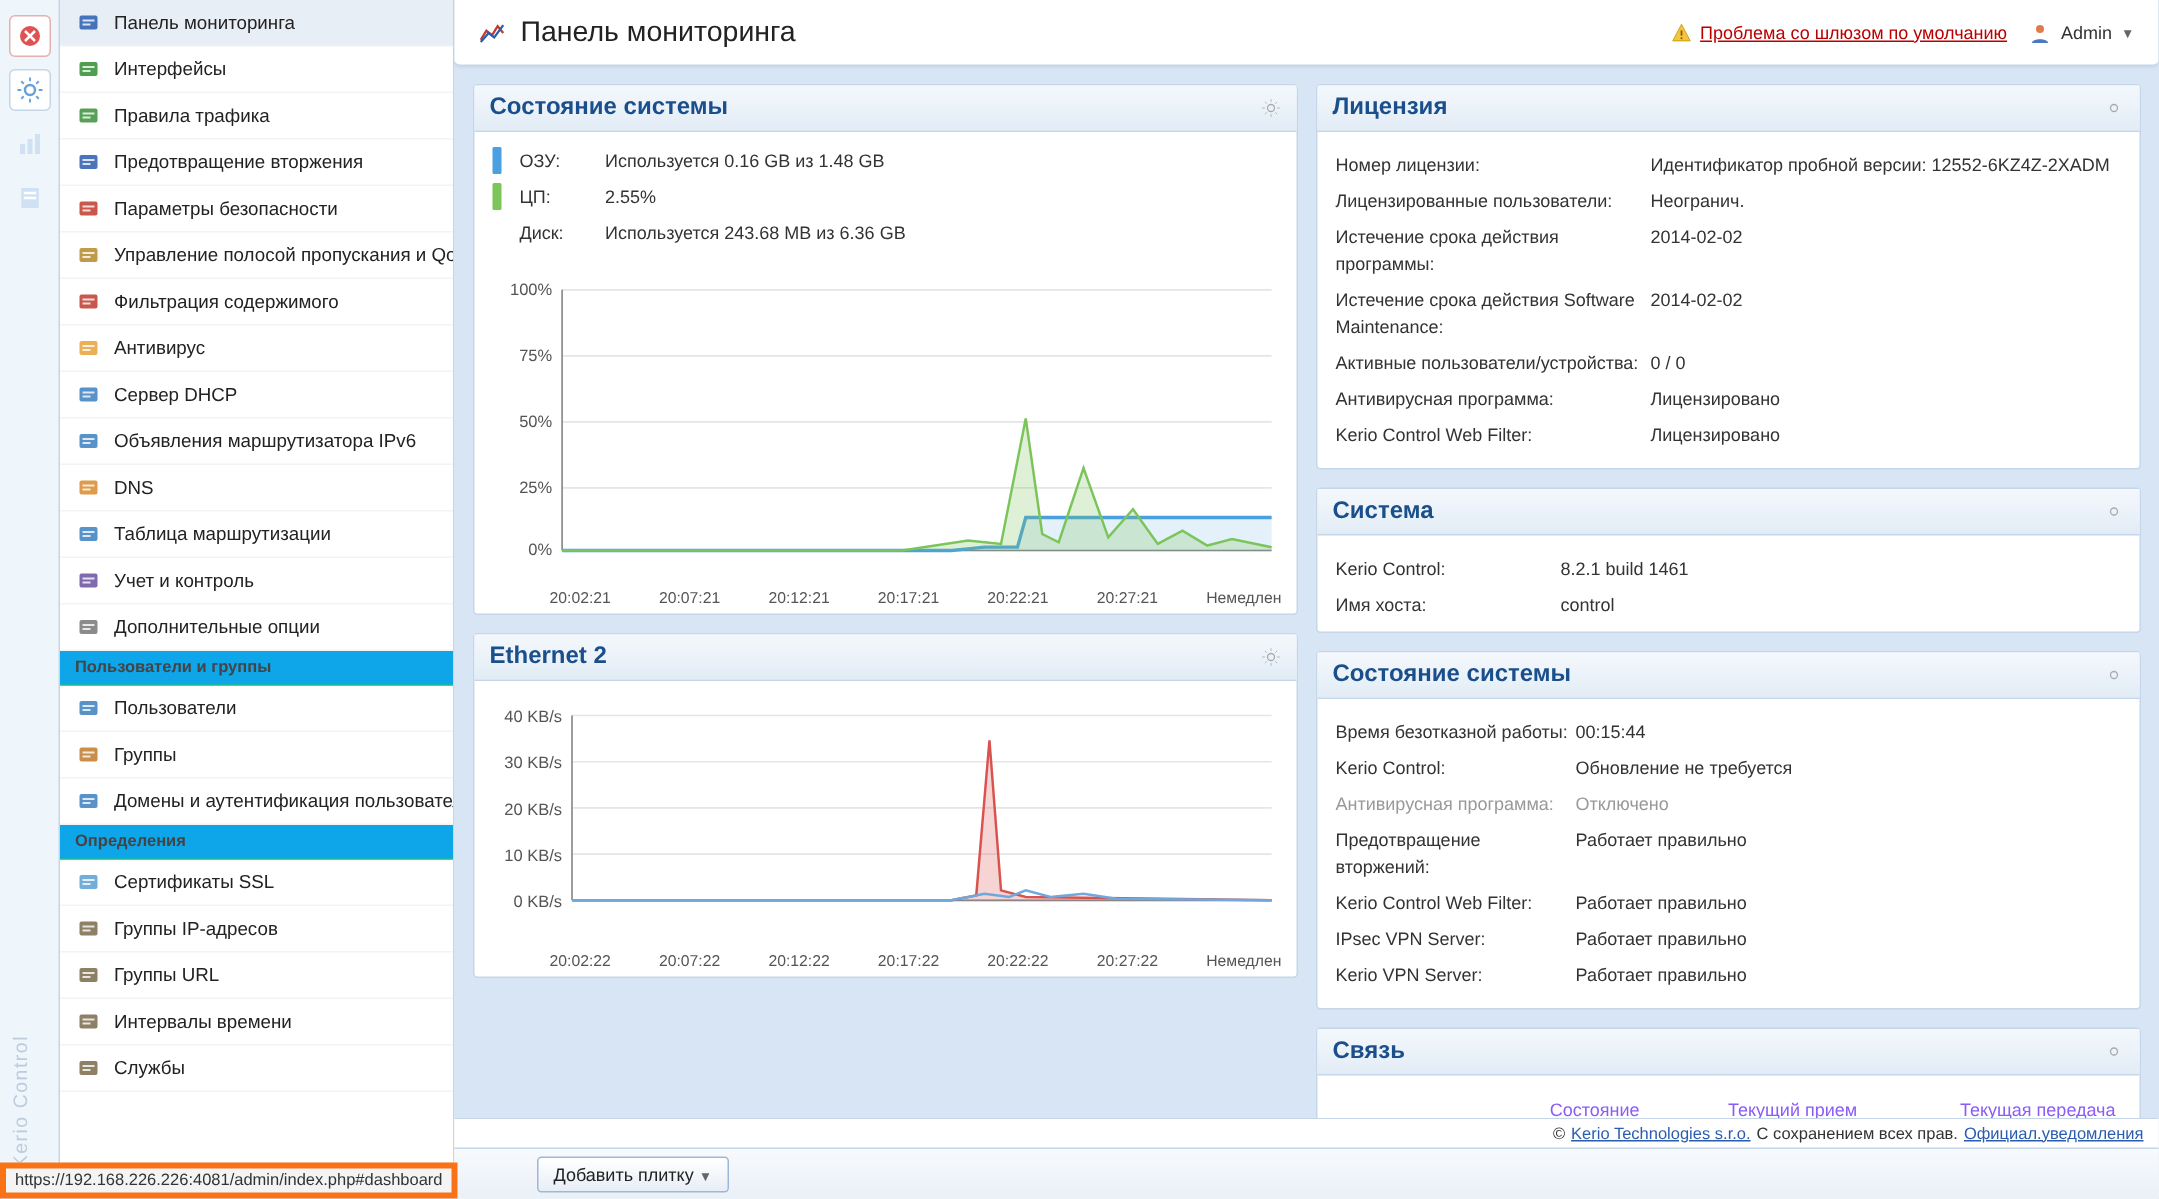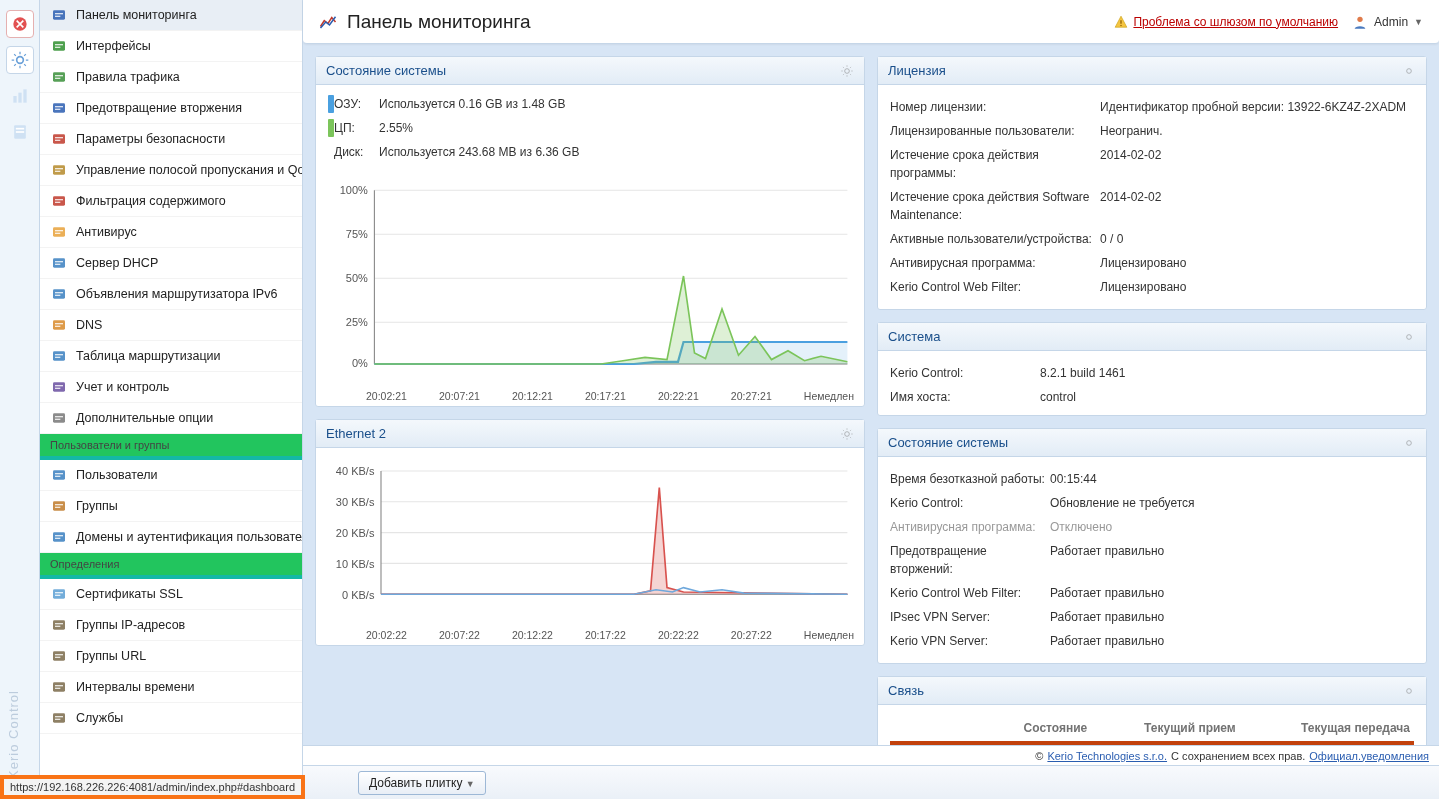--- a/index.html
+++ b/index.html
@@ -6,48 +6,48 @@
 body { font-family: Arial, Helvetica, sans-serif; font-size: 12px; color: #333; background: #d7e5f5; width: 1439px; height: 799px; overflow: hidden; position: relative; }
 .leftbar { position: absolute; left: 0; top: 0; width: 40px; height: 100%; background: #eef5fb; border-right: 1px solid #c5d6e8; display: flex; flex-direction: column; align-items: center; padding-top: 10px; gap: 8px; }
 .leftbar .ico { width: 28px; height: 28px; border-radius: 4px; display: flex; align-items: center; justify-content: center; }
 .leftbar .ico svg { width: 20px; height: 20px; }
 .brand { position: absolute; left: 6px; bottom: 20px; writing-mode: vertical-rl; transform: rotate(180deg); color: #bcccdd; font-size: 13px; letter-spacing: 1px; }
 .sidebar { position: absolute; left: 40px; top: 0; width: 263px; height: 100%; background: #fff; border-right: 1px solid #c5d6e8; overflow-y: auto; }
 .nav-item { display: flex; align-items: center; padding: 6px 10px; cursor: pointer; border-bottom: 1px solid #f3f3f3; gap: 8px; white-space: nowrap; overflow: hidden; text-overflow: ellipsis; }
 .nav-item.selected { background: #e8eef5; }
 .nav-item .ic { width: 18px; height: 18px; display: flex; align-items: center; justify-content: center; flex-shrink: 0; }
 .nav-item span.lbl { font-size: 12.5px; color: #222; }
-.nav-section { background: #22c55e; font-weight: normal; font-size: 11px; padding: 5px 10px; border-bottom: 4px solid #14b8a6; color: #444; }
+.nav-section { background: #0ea5e9; font-weight: bold; font-size: 11px; padding: 5px 10px; border-bottom: 1px solid #14b8a6; color: #444; }
 .main { position: absolute; left: 303px; right: 0; top: 0; bottom: 0; display: flex; flex-direction: column; }
 .header { height: 44px; background: #fff; border-bottom: 1px solid #c5d6e8; display: flex; align-items: center; padding: 0 16px; justify-content: space-between; border-radius: 0 0 4px 4px; box-shadow: 0 1px 2px rgba(0,0,0,0.05); }
 .header-left { display: flex; align-items: center; gap: 10px; }
 .header h1 { font-size: 19px; font-weight: normal; color: #222; }
 .header-right { display: flex; align-items: center; gap: 14px; }
 .alert-link { color: #b00; text-decoration: underline; display: flex; align-items: center; gap: 5px; }
 .admin-menu { display: flex; align-items: center; gap: 6px; color: #333; cursor: pointer; }
 .content { flex: 1; overflow-y: auto; padding: 12px 12px 0 12px; display: flex; gap: 12px; }
 .col { flex: 1; min-width: 0; display: flex; flex-direction: column; gap: 12px; }
 .panel { background: #fff; border: 1px solid #c5d6e8; border-radius: 3px; }
 .panel-hd { background: linear-gradient(#f4f8fc,#e2ecf6); border-bottom: 1px solid #c5d6e8; padding: 6px 10px; display: flex; align-items: center; justify-content: space-between; }
-.panel-hd .ttl { font-weight: normal; color: #1a4f8b; font-size: 13px; }
+.panel-hd .ttl { font-weight: bold; color: #1a4f8b; font-size: 16px; }
 .gear { width: 14px; height: 14px; opacity: .5; }
 .panel-bd { padding: 10px 12px; font-size: 12px; }
 .kv { display: flex; padding: 3px 0; line-height: 18px; }
 .kv .k { width: 210px; color: #333; }
 .kv .v { flex: 1; color: #333; }
 .kv.muted { color: #999; }
 .kv.muted .k, .kv.muted .v { color: #999; }
-.metric-row { display: flex; align-items: center; margin-bottom: 6px; }
+.metric-row { display: flex; align-items: center; gap: 12px; margin-bottom: 6px; }
 .metric-bar { width: 6px; height: 18px; border-radius: 1px; }
 .metric-lbl { width: 45px; }
 .chart-wrap { padding: 0 10px 4px 10px; }
 .chart { width: 100%; height: auto; }
 .xaxis { display: flex; justify-content: space-between; font-size: 10.5px; color: #555; margin-top: 12px; padding-left: 40px; }
 .conn-table { width: 100%; border-collapse: collapse; font-size: 12px; }
-.conn-table th { text-align: right; font-weight: bold; color: #737373; padding: 6px 4px; border-bottom: 5px solid #c2410c; }
+.conn-table th { text-align: right; font-weight: normal; color: #8b5cf6; padding: 6px 4px; border-bottom: 5px solid #c2410c; }
 .conn-table th:first-child { text-align: left; }
 .conn-table td { padding: 6px 4px; text-align: right; }
 .conn-table td:first-child { text-align: left; }
 .footer { position: absolute; left: 303px; right: 0; bottom: 0; background: #fff; }
 .footer-top { height: 20px; background: #fff; border-top: 1px solid #c5d6e8; display: flex; align-items: center; justify-content: flex-end; padding: 0 10px; font-size: 11px; color: #333; gap: 4px; }
 .footer-top a { color: #2a5db0; text-decoration: underline; }
 .footer-bot { height: 34px; border-top: 1px solid #c5d6e8; background: linear-gradient(#f8fafd,#eaf0f7); display: flex; align-items: center; justify-content: space-between; padding: 0 10px; }
 .btn { background: linear-gradient(#fff,#e8eef6); border: 1px solid #9db8d6; border-radius: 3px; padding: 4px 10px; font-size: 12px; cursor: pointer; color: #222; margin-left: 45px; }
 .btn-grp { display: flex; gap: 8px; }
 .status-url { position: absolute; left: 0; bottom: 0; background: #f4f4f4; border: 4px solid #f97316; padding: 2px 6px; font-size: 11px; color: #333; z-index: 100; }
@@ -462,21 +462,21 @@
       <div class="panel">
         <div class="panel-hd">
             <span class="ttl">Лицензия</span>
           <svg class="gear" viewBox="0 0 24 24">
               <circle cx="12" cy="12" r="4" fill="none" stroke="#666" stroke-width="1.5"></circle>
             </svg>
         </div>
         <div class="panel-bd" id="license-rows">
             <div class="kv">
               <div class="k">Номер лицензии:</div>
-              <div class="v">Идентификатор пробной версии: 13922-6KZ4Z-2XADM</div>
+              <div class="v">Идентификатор пробной версии: 12552-6KZ4Z-2XADM</div>
             </div>
             <div class="kv">
               <div class="k">Лицензированные пользователи:</div>
               <div class="v">Неогранич.</div>
             </div>
             <div class="kv">
               <div class="k">Истечение срока действия программы:</div>
               <div class="v">2014-02-02</div>
             </div>
             <div class="kv">

